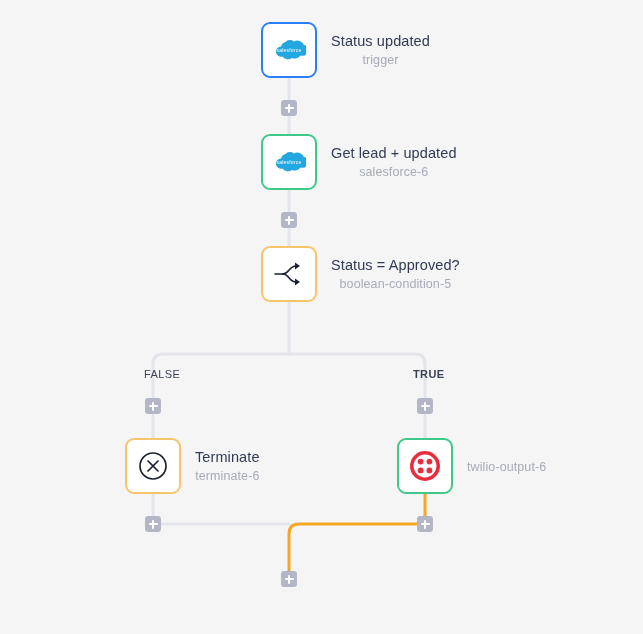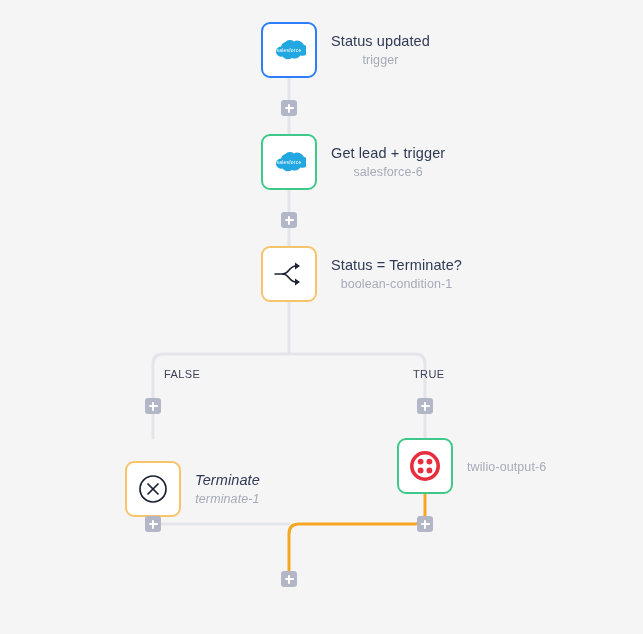--- a/index.html
+++ b/index.html
@@ -146,82 +146,82 @@
   <div class="node" style="left:261px; top:134px;">
     <div class="node-box sel-green">
       <span>
         <svg width="34" height="24" viewBox="0 0 34 24">
           <path fill="#22a7e0" d="M13.4 4.1a6 6 0 0 1 8.5-.6 7 7 0 0 1 9.9 3.3 5.6 5.6 0 0 1-1.3 11 5.4 5.4 0 0 1-2.2-.4 6.2 6.2 0 0 1-8.3 2.5 6.8 6.8 0 0 1-9.6-1.4 5.1 5.1 0 1 1-1.3-10 6.2 6.2 0 0 1 4.3-4.4z"></path>
           <text x="17" y="14" font-family="Liberation Sans, sans-serif" font-size="5" fill="#ffffff" text-anchor="middle" letter-spacing="0.2">salesforce</text>
         </svg>
       </span>
     </div>
     <div class="node-text">
-      <div class="node-title">Get lead + trigger</div>
+      <div class="node-title">Get lead + updated</div>
       <div class="node-sub">salesforce-6</div>
     </div>
   </div>
 
   <div class="node" style="left:261px; top:246px;">
     <div class="node-box sel-amber">
       <span>
         <svg width="32" height="26" viewBox="0 0 32 26">
           <g fill="none" stroke="#1c2233" stroke-width="1.6" stroke-linecap="round" stroke-linejoin="round">
             <path d="M2,13 L10,13"></path>
             <path d="M10,13 C16,13 16,5 23,5"></path>
             <path d="M10,13 C16,13 16,21 23,21"></path>
           </g>
           <path fill="#1c2233" d="M22,1.6 L27,5 L22,8.4 Z"></path>
           <path fill="#1c2233" d="M22,17.6 L27,21 L22,24.4 Z"></path>
         </svg>
       </span>
     </div>
     <div class="node-text">
-      <div class="node-title">Status = Terminate?</div>
-      <div class="node-sub">boolean-condition-1</div>
-    </div>
-  </div>
-
-  <div class="node" style="left:125px; top:461px;font-style:italic;">
+      <div class="node-title">Status = Approved?</div>
+      <div class="node-sub">boolean-condition-5</div>
+    </div>
+  </div>
+
+  <div class="node" style="left:125px; top:438px;">
     <div class="node-box sel-amber">
       <span>
         <svg width="32" height="32" viewBox="0 0 32 32">
           <circle cx="16" cy="16" r="13" fill="none" stroke="#1c2233" stroke-width="1.7"></circle>
           <g stroke="#1c2233" stroke-width="1.7" stroke-linecap="round">
             <line x1="11" y1="11" x2="21" y2="21"></line>
             <line x1="21" y1="11" x2="11" y2="21"></line>
           </g>
         </svg>
       </span>
     </div>
     <div class="node-text">
       <div class="node-title">Terminate</div>
-      <div class="node-sub">terminate-1</div>
+      <div class="node-sub">terminate-6</div>
     </div>
   </div>
 
   <div class="node" style="left:397px; top:438px;">
     <div class="node-box sel-green">
       <span>
         <svg width="32" height="32" viewBox="0 0 32 32">
           <circle cx="16" cy="16" r="13.2" fill="none" stroke="#e82e3e" stroke-width="3.6"></circle>
           <circle cx="11.6" cy="11.6" r="2.9" fill="#e82e3e"></circle>
           <circle cx="20.4" cy="11.6" r="2.9" fill="#e82e3e"></circle>
           <circle cx="11.6" cy="20.4" r="2.9" fill="#e82e3e"></circle>
           <circle cx="20.4" cy="20.4" r="2.9" fill="#e82e3e"></circle>
         </svg>
       </span>
     </div>
     <div class="node-text">
       <div class="node-sub">twilio-output-6</div>
     </div>
   </div>
 
-  <div class="branch-label" style="left:144px; top:368px;padding-left:20px;">FALSE</div>
-  <div class="branch-label" style="left:413px; top:368px;">TRUE</div>
+  <div class="branch-label" style="left:124px; top:368px;padding-left:20px;">FALSE</div>
+  <div class="branch-label" style="left:413px; top:368px;font-weight:bold;">TRUE</div>
 
   <div class="plus" style="left:281px; top:100px;"></div>
   <div class="plus" style="left:281px; top:212px;"></div>
   <div class="plus" style="left:145px; top:398px;"></div>
   <div class="plus" style="left:417px; top:398px;"></div>
   <div class="plus" style="left:145px; top:516px;"></div>
   <div class="plus" style="left:417px; top:516px;"></div>
   <div class="plus" style="left:281px; top:571px;"></div>
 
 </div>

